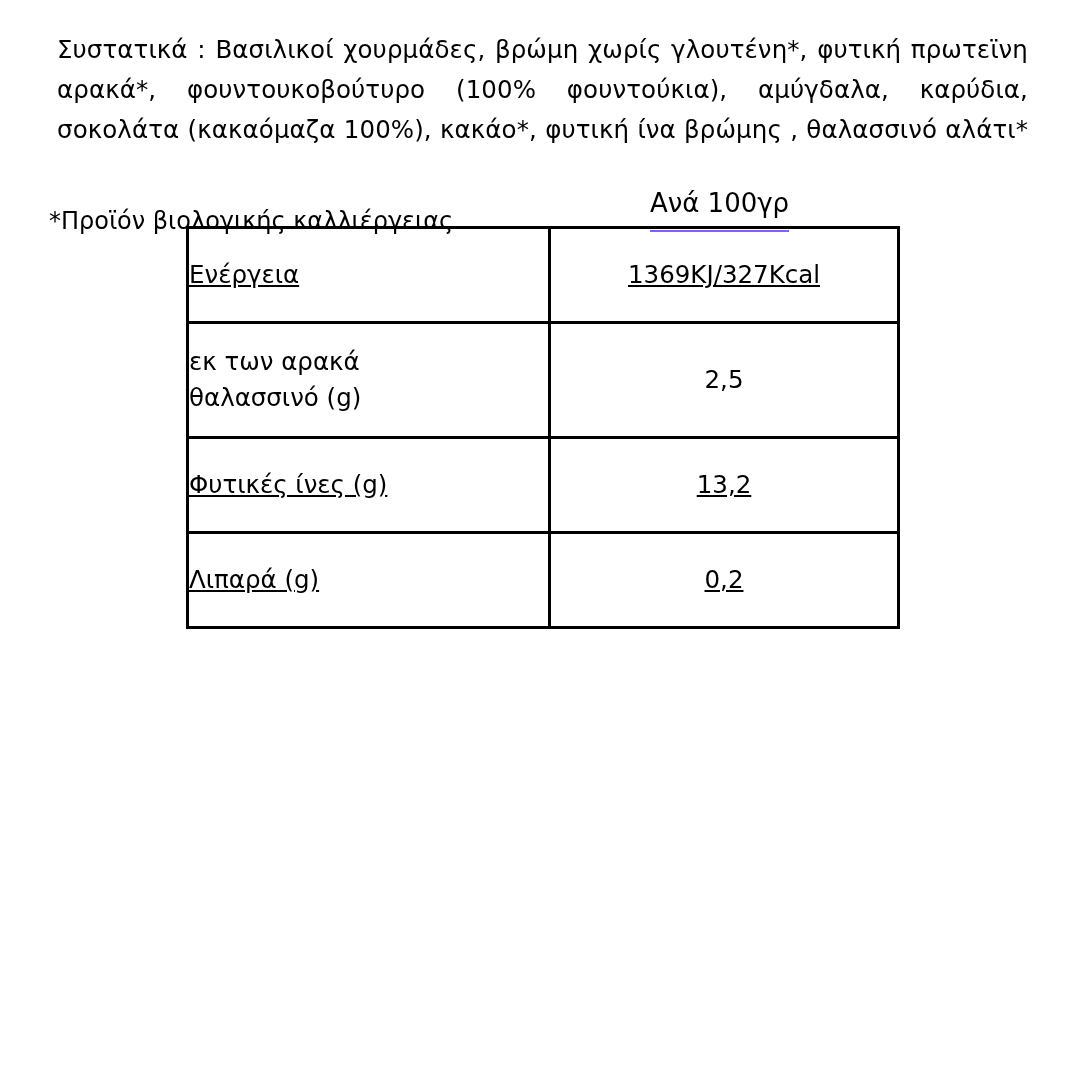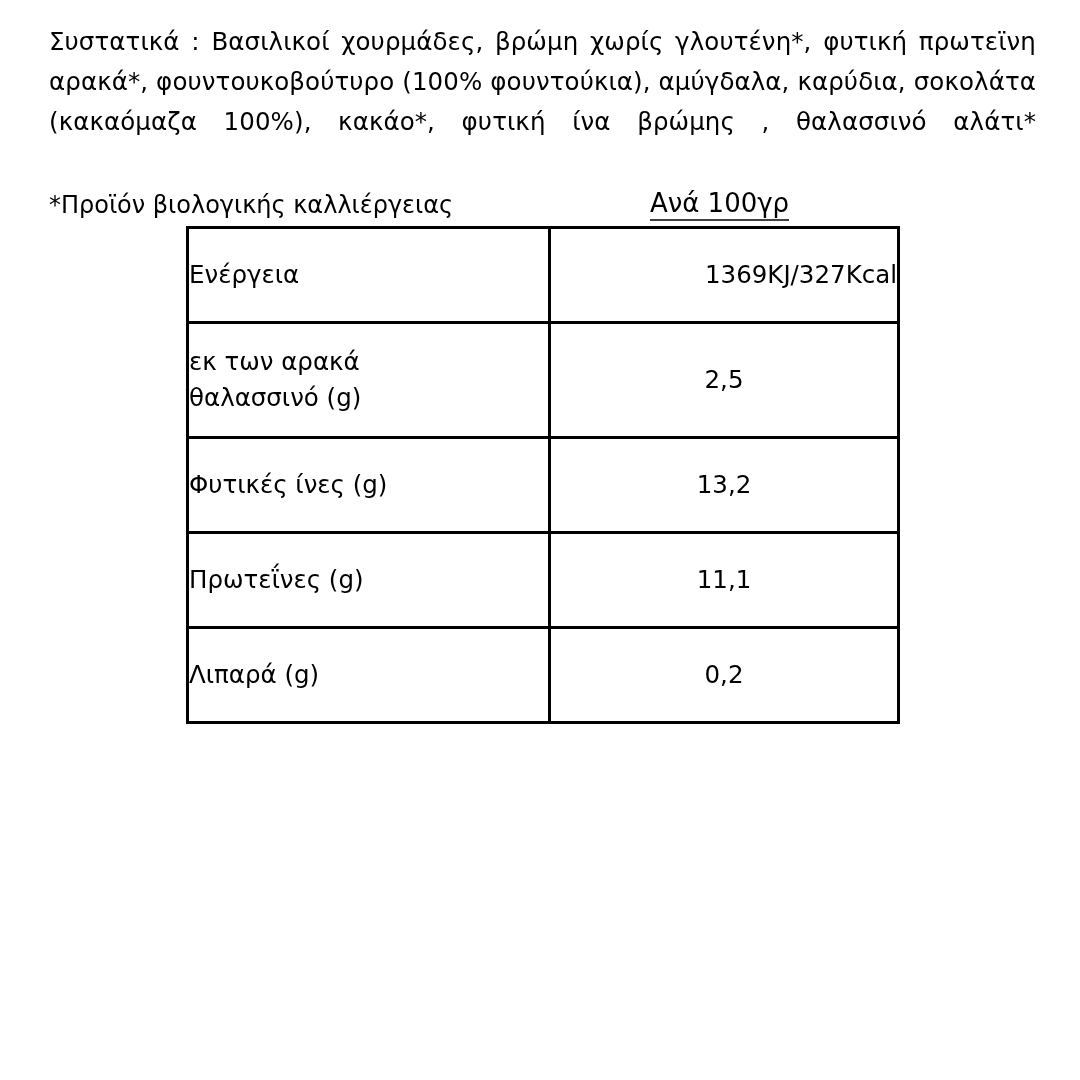--- a/index.html
+++ b/index.html
@@ -21,21 +21,21 @@
     position: absolute;
     left: 45px;
     top: 18px;
     width: 995px;
   }
   .ingredients-paragraph {
     font-size: 24.5px;
     line-height: 40px;
     text-align: justify;
     text-justify: inter-word;
-    margin: 4px;
+    margin: 12px;
     letter-spacing: 0.1px;
   }
   
   .ingredients-paragraph::after {
     content: "";
     display: inline-block;
     width: 100%;
   }
   .organic-note {
     font-size: 24px;
@@ -49,22 +49,22 @@
   #per-100g-heading {
     position: absolute;
     left: 545px;
     top: 186px;
     width: 349px;
     text-align: center;
     font-size: 26px;
     line-height: 34px;
   }
   #per-100g-heading span {
-    border-bottom: 2px solid #404040;
-    padding-bottom: 1px;
+    border-bottom: 2px solid #8b5cf6;
+    padding-bottom: 12px;
   }
 
   
   #nutrition-table {
     position: absolute;
     left: 186px;
     top: 226px;
     width: 708px;
     border-collapse: collapse;
     table-layout: fixed;
@@ -80,30 +80,31 @@
     width: 359px;
     padding: 10px 0 10px 22px;
     text-align: left;
   }
   .cell-value {
     width: 346px;
     text-align: center;
     padding: 10px 6px;
   }
   .cell-value.align-left {
-    text-align: right;
+    text-align: center;
     padding-left: 22px;
   }
   tr.row-tall .cell-label,
   tr.row-tall .cell-value {
     height: 112px;
   }
   tr.row-short .cell-label,
   tr.row-short .cell-value {
     height: 92px;
+    text-decoration: underline;
   }
   .label-line {
     display: block;
   }
 </style>
 </head>
 <body>
 
 <div id="ingredients-block">
   <p class="ingredients-paragraph">Συστατικά : Βασιλικοί χουρμάδες, βρώμη χωρίς γλουτένη*, φυτική πρωτεϊνη αρακά*, φουντουκοβούτυρο (100% φουντούκια), αμύγδαλα, καρύδια, σοκολάτα (κακαόμαζα 100%), κακάο*, φυτική ίνα βρώμης , θαλασσινό αλάτι*</p>
@@ -130,24 +131,18 @@
         <td class="cell-value">2,5</td>
       </tr>
       <tr class="row-short">
         <td class="cell-label">
           <span class="label-line">Φυτικές ίνες (g)</span>
         </td>
         <td class="cell-value">13,2</td>
       </tr>
       <tr class="row-short">
         <td class="cell-label">
-          <span class="label-line">Πρωτεΐνες (g)</span>
-        </td>
-        <td class="cell-value">11,1</td>
-      </tr>
-      <tr class="row-short">
-        <td class="cell-label">
           <span class="label-line">Λιπαρά (g)</span>
         </td>
         <td class="cell-value">0,2</td>
       </tr>
     </tbody>
 </table>
 
 </body></html>

